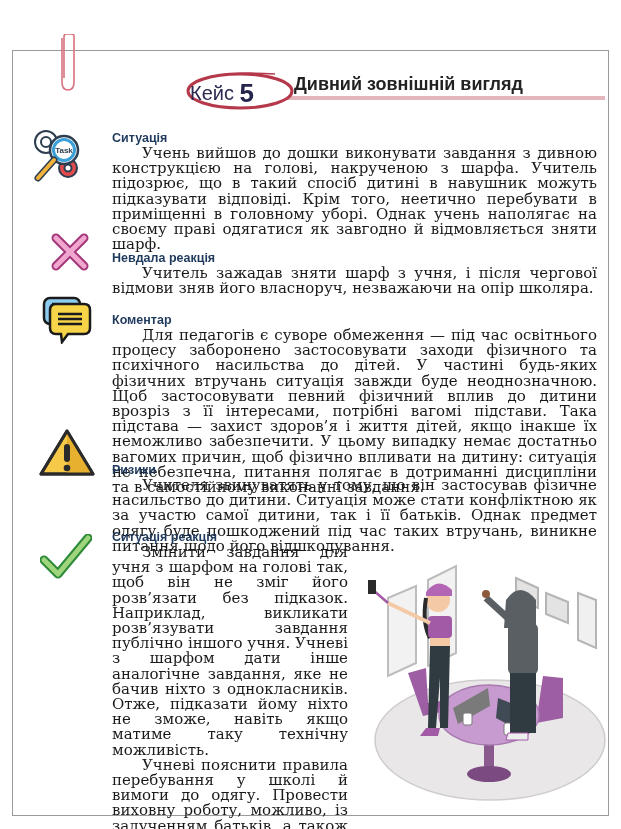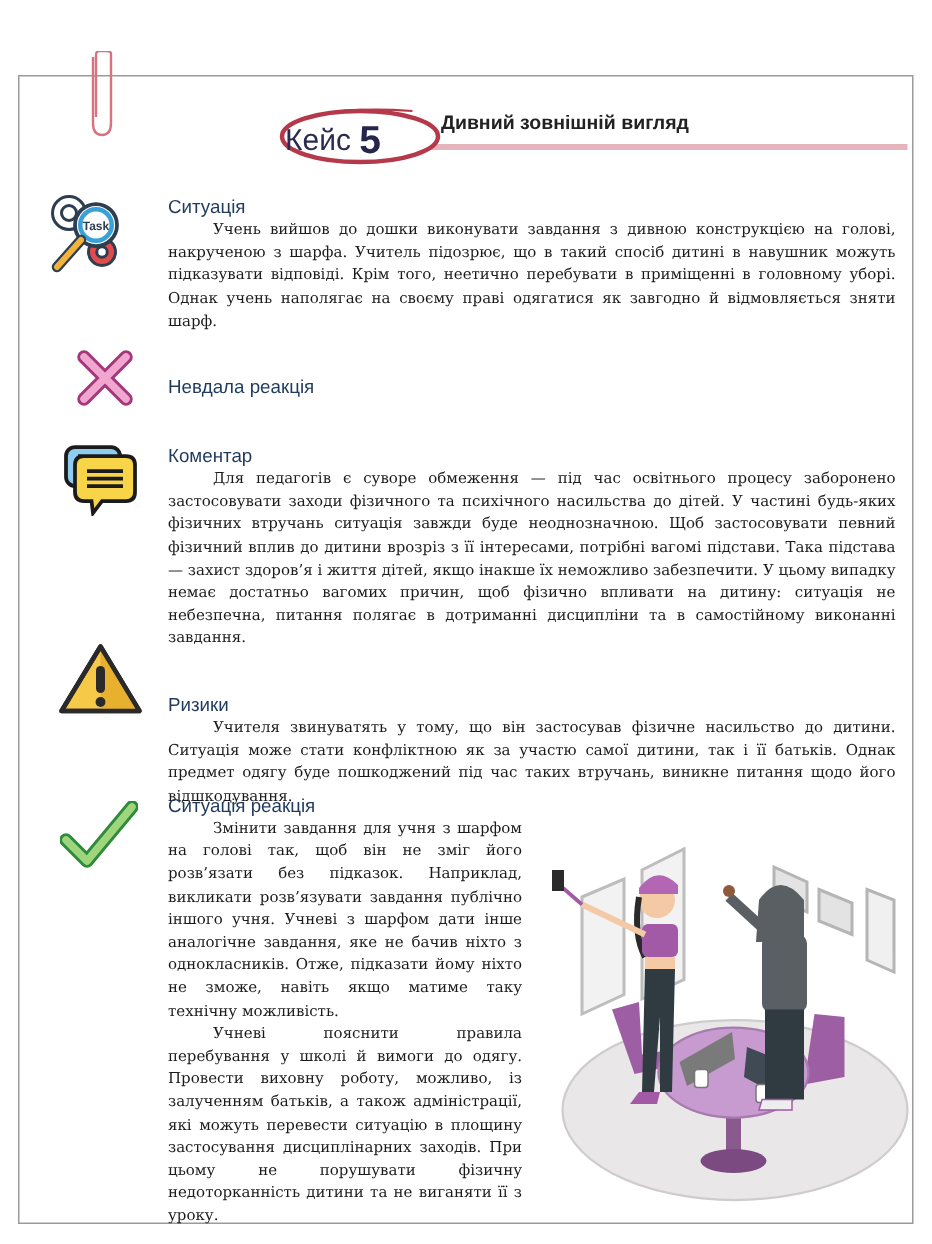--- a/index.html
+++ b/index.html
@@ -7,27 +7,27 @@
          font-family:"DejaVu Serif", serif; color:#1a1a1a; }
   .frame { position:absolute; left:12px; top:50px; width:597px; height:766px;
            border:1px solid #9a9a9a; box-sizing:border-box; background:#fff; }
   .clip { position:absolute; left:58px; top:34px; width:20px; height:60px; }
   .title-wrap { position:absolute; left:185px; top:70px; width:320px; height:40px; }
   .title-oval { position:absolute; left:0; top:0; width:110px; height:40px; }
   .case-label { position:absolute; left:5px; top:6px; font-family:"Liberation Sans", sans-serif;
                 font-size:20px; color:#2b2b52; font-weight:normal;text-align:center; }
   .case-label .num { font-size:26px; font-weight:bold; position:relative; top:2px; color:#26264d; }
   .title-text { position:absolute; left:109px; top:4px; font-family:"Liberation Sans", sans-serif;
-                font-weight:bold; font-size:13px; color:#222; white-space:nowrap; }
+                font-weight:bold; font-size:18px; color:#222; white-space:nowrap; }
   .title-line { position:absolute; left:100px; top:26px; width:320px; height:4px; background:#e4b5bd; }
 
   .section { position:absolute; left:112px; width:485px; }
   .section h3 { margin:0; font-family:"Liberation Sans", sans-serif; font-size:12.5px;
-                color:#1f3a5c; font-weight:normal; line-height:16px; }
-  .section p { margin:0; font-size:10px; line-height:15.2px; text-align:justify;
+                color:#1f3a5c; font-weight:bold; line-height:16px; }
+  .section p { margin:0; font-size:15px; line-height:15.2px; text-align:justify;
                text-indent:30px; font-family:"DejaVu Serif", serif; }
   .icon { position:absolute; }
   .illustration { position:absolute; left:368px; top:528px; width:240px; height:285px; }
 </style>
 </head>
 <body>
 
 <div class="frame"></div>
 
 <svg class="clip" viewBox="0 0 20 60">
@@ -61,28 +61,29 @@
   <h3>Ситуація</h3>
   <p>Учень вийшов до дошки виконувати завдання з дивною конструкцією на голові, накрученою з шарфа. Учитель підозрює, що в такий спосіб дитині в навушник можуть підказувати відповіді. Крім того, неетично перебувати в приміщенні в головному уборі. Однак учень наполягає на своєму праві одягатися як завгодно й відмовляється зняти шарф.</p>
 </div>
 
 <svg class="icon" style="left:50px;top:232px;width:40px;height:40px" viewBox="0 0 40 40">
   <path d="M6 6 L34 34 M34 6 L6 34" stroke="#a3377a" stroke-width="9" stroke-linecap="round"></path>
   <path d="M6 6 L34 34 M34 6 L6 34" stroke="#f0a6cf" stroke-width="5" stroke-linecap="round"></path>
 </svg>
 <div class="section" style="top:250px">
   <h3>Невдала реакція</h3>
+  <p>Учитель зажадав зняти шарф з учня, і після чергової відмови зняв його власноруч, незважаючи на опір школяра.</p>
 </div>
 
 <svg class="icon" style="left:42px;top:296px;width:52px;height:48px" viewBox="0 0 52 48">
   <rect x="2" y="2" width="36" height="26" rx="6" fill="#8ecdf0" stroke="#1b1b1b" stroke-width="2.5"></rect>
   <path d="M10 8 H42 Q48 8 48 14 V32 Q48 38 42 38 H26 L20 46 L19 38 H14 Q8 38 8 32 V14 Q8 8 14 8 Z" fill="#f8d548" stroke="#1b1b1b" stroke-width="2.5"></path>
   <path d="M16 18 H40 M16 23 H40 M16 28 H40" stroke="#1b1b1b" stroke-width="2.5"></path>
 </svg>
-<div class="section" style="top:296px">
+<div class="section" style="top:312px">
   <h3>Коментар</h3>
   <p>Для педагогів є суворе обмеження — під час освітнього процесу заборонено застосовувати заходи фізичного та психічного насильства до дітей. У частині будь-яких фізичних втручань ситуація завжди буде неоднозначною. Щоб застосовувати певний фізичний вплив до дитини врозріз з її інтересами, потрібні вагомі підстави. Така підстава — захист здоров’я і життя дітей, якщо інакше їх неможливо забезпечити. У цьому випадку немає достатньо вагомих причин, щоб фізично впливати на дитину: ситуація не небезпечна, питання полягає в дотриманні дисципліни та в самостійному виконанні завдання.</p>
 </div>
 
 <svg class="icon" style="left:38px;top:428px;width:58px;height:50px" viewBox="0 0 58 50">
   <path d="M29 3 L55 46 H3 Z" fill="#f7c948" stroke="#2a2a2a" stroke-width="3" stroke-linejoin="round"></path>
   <path d="M29 3 L55 46 H29 Z" fill="#e8b02f"></path>
   <path d="M29 3 L55 46 H3 Z" fill="none" stroke="#2a2a2a" stroke-width="3" stroke-linejoin="round"></path>
   <rect x="26" y="16" width="6" height="18" rx="3" fill="#2a2a2a"></rect>
   <circle cx="29" cy="40" r="3.3" fill="#2a2a2a"></circle>

